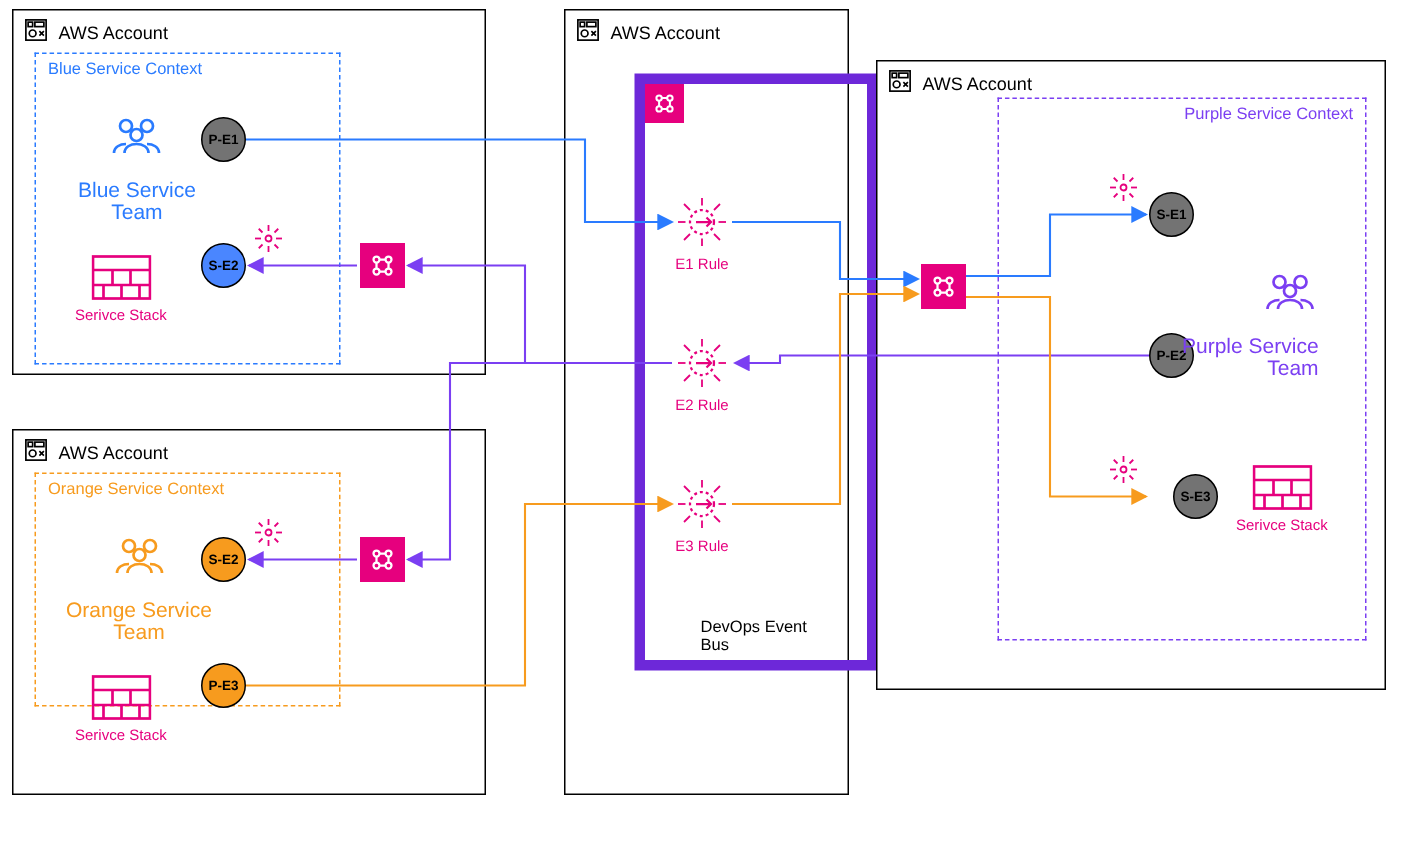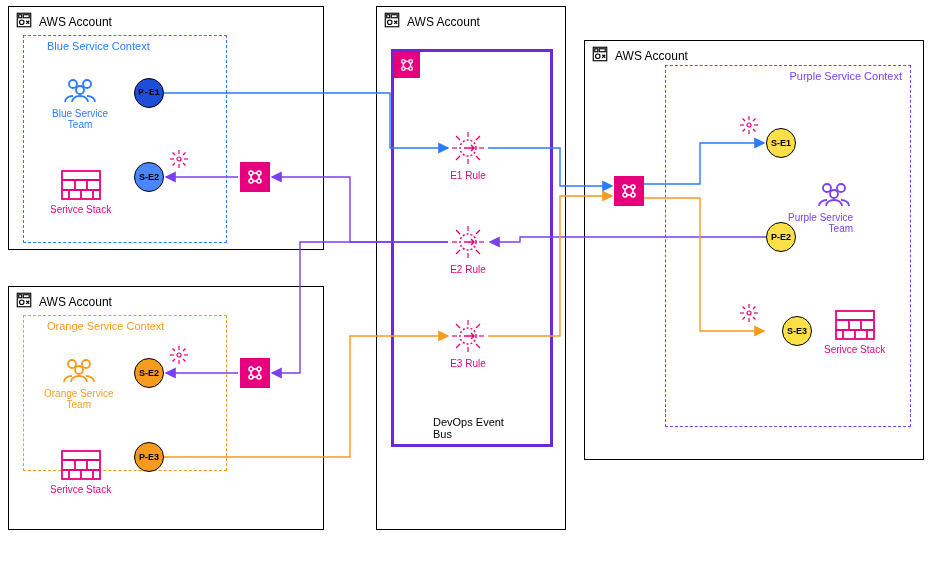--- a/index.html
+++ b/index.html
@@ -5,37 +5,37 @@
   * { box-sizing: border-box; margin: 0; padding: 0; }
   body { font-family: Arial, Helvetica, sans-serif; font-size: 11px; background: #fff; width: 936px; height: 566px; position: relative; }
   .canvas { position: absolute; inset: 0; }
 
   .account-box { position: absolute; border: 1px solid #000; background: #fff; }
   .account-hdr { display: flex; align-items: center; gap: 6px; padding: 4px 6px; }
   .account-hdr svg { width: 18px; height: 18px; }
   .account-hdr span { font-size: 12px; }
 
   .ctx-box { position: absolute; border: 1px dashed; }
-  .ctx-title { position: absolute; top: 4px; right: 8px; font-size: 11px; margin-left: 15px; }
-
-  .bus-box { position: absolute; border: 3px solid #6d28d9; }
+  .ctx-title { position: absolute; top: 4px; right: 8px; font-size: 11px; }
+
+  .bus-box { position: absolute; border: 7px solid #6d28d9; margin-left: 32px; }
   .bus-corner { position: absolute; top: 0; left: 0; width: 26px; height: 26px; background: #e6007e; display:flex; align-items:center; justify-content:center; }
   .bus-label { position:absolute; bottom: 4px; left: 50%; transform: translateX(-50%); font-size: 11px; color:#000; }
 
   .rule { position:absolute; text-align:center; color:#e6007e; }
   .rule-label { font-size: 10px; margin-top: 2px; }
 
   .circle { position:absolute; width: 30px; height: 30px; border-radius: 50%; border:1px solid #000; display:flex; align-items:center; justify-content:center; font-size:9px; font-weight:bold; }
-  .cb-blue { background:#1d4ed8; color:#000;font-family:Liberation Mono, monospace; }
+  .cb-blue { background:#737373; color:#000; }
   .cb-blue2 { background:#4a86ff; color:#000; }
   .cb-orange { background:#f79b1e; color:#000; }
-  .cb-purple { background:#fde047; color:#000; }
+  .cb-purple { background:#737373; color:#000; }
 
   .team-icon { position:absolute; text-align:center; }
-  .team-icon .t-label { font-size:10px; margin-top:2px; line-height:1.1; }
+  .team-icon .t-label { font-size:14px; margin-top:12px; line-height:1.1; }
   .stack-icon { position:absolute; text-align:center; color:#e6007e; }
   .stack-icon .t-label { font-size:10px; margin-top:2px; }
 
   .evb-router { position:absolute; width:30px; height:30px; background:#e6007e; display:flex; align-items:center; justify-content:center; }
   .sun { position:absolute; color:#e6007e; }
 
   svg.overlay { position:absolute; inset:0; width:936px; height:566px; pointer-events:none; }
 </style>
 </head>
 <body>

